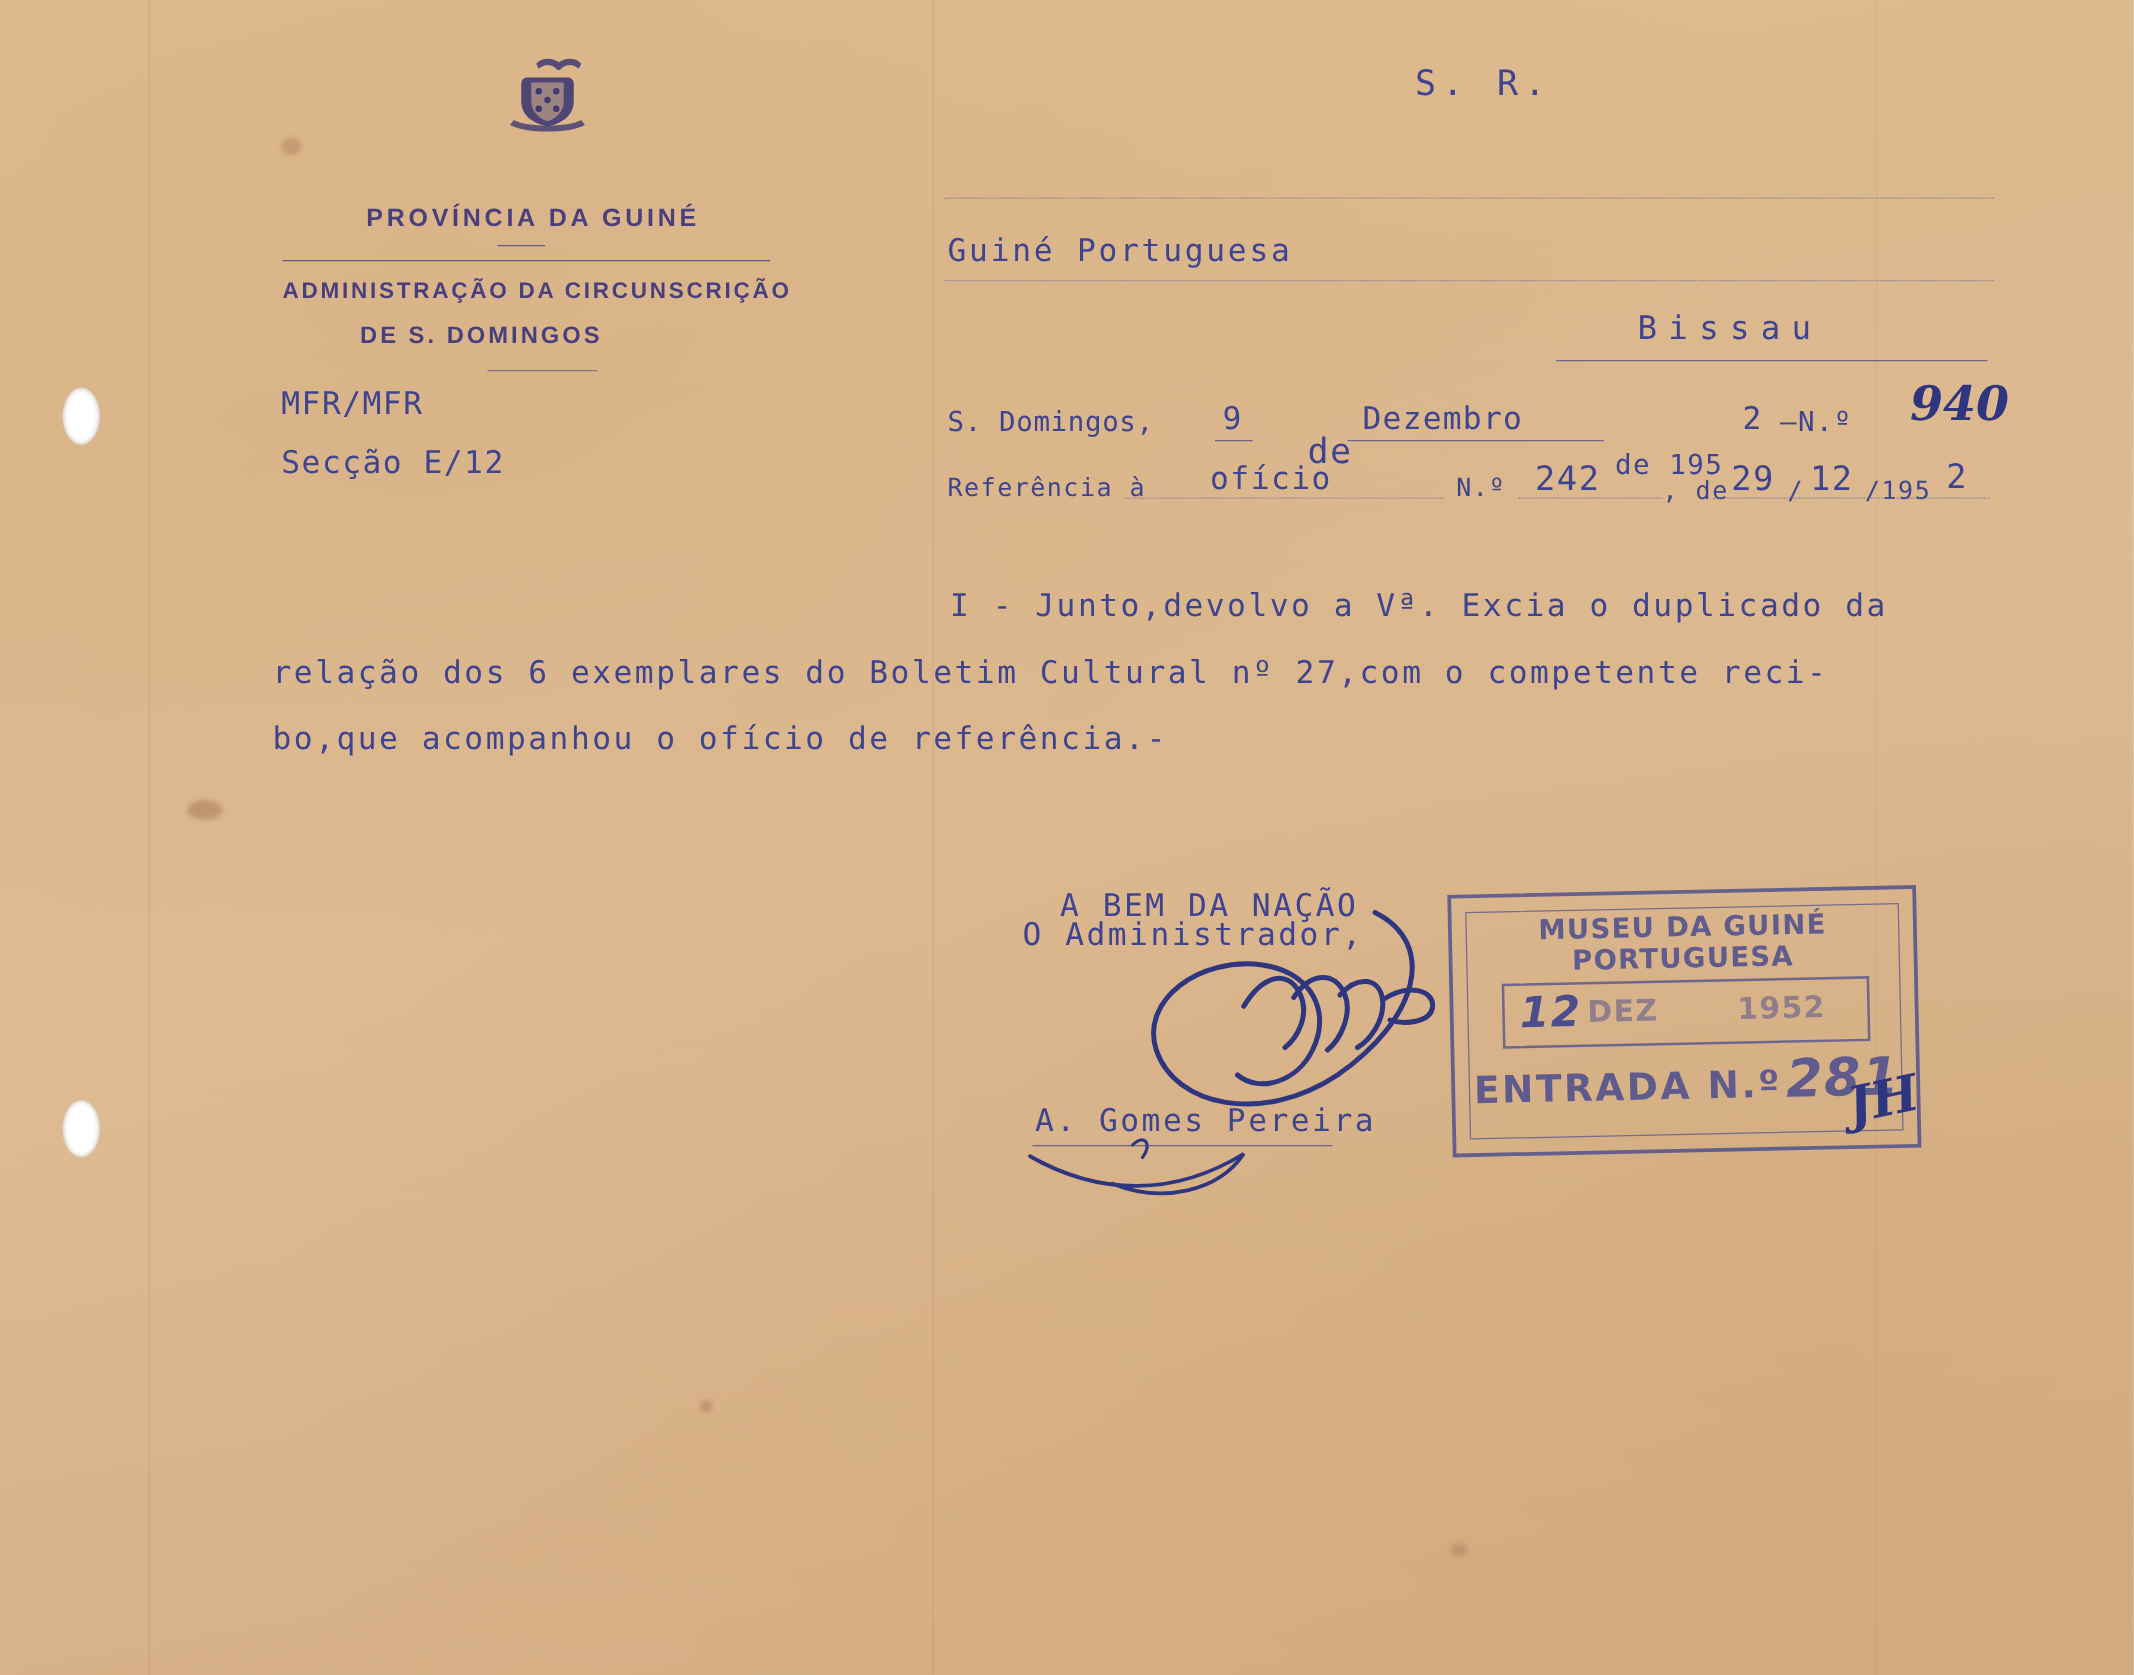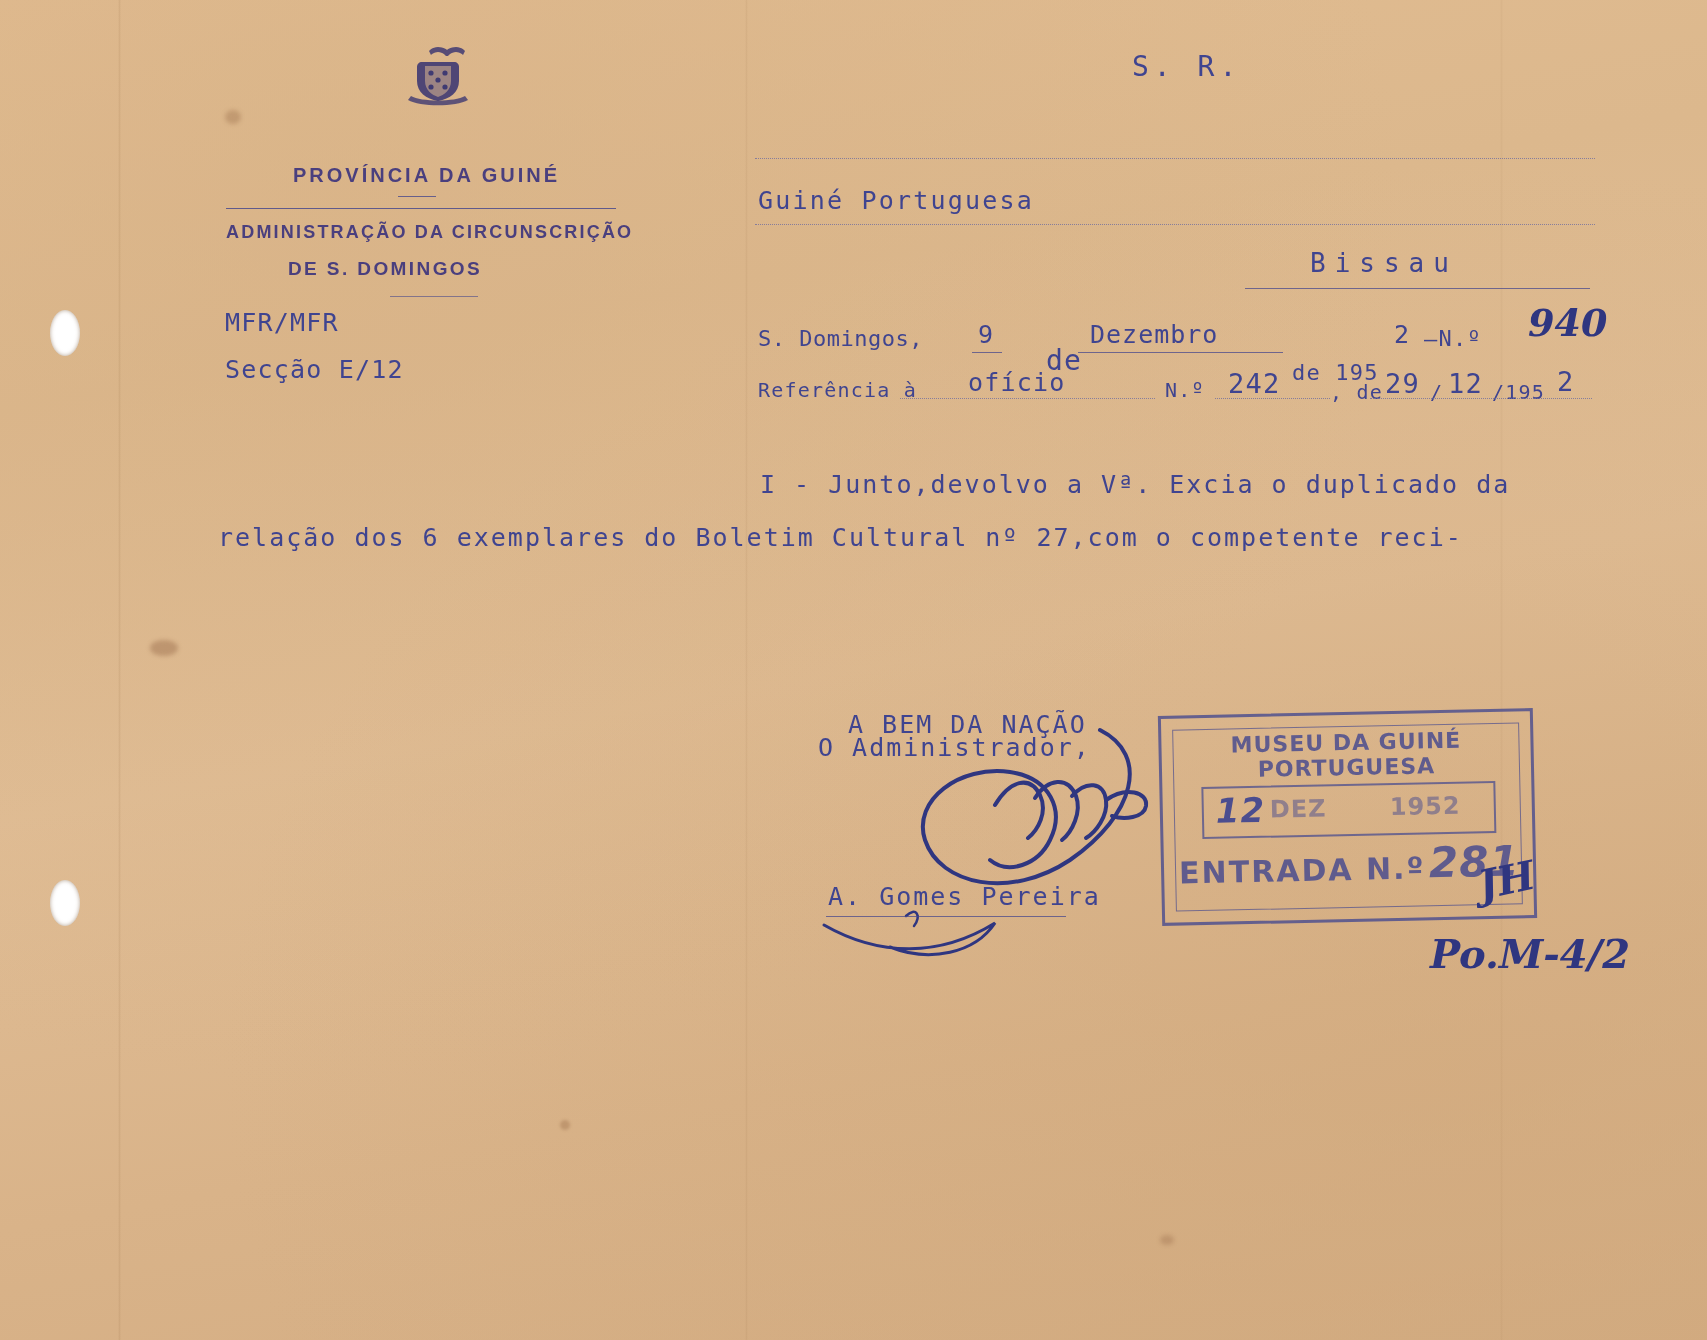--- a/index.html
+++ b/index.html
@@ -208,20 +208,21 @@
   <div class="ink typed" style="left:1330px; top:380px; font-size:20px;">, de</div>
   <div class="ink typed" style="left:1385px; top:368px; font-size:27px;">29</div>
   <div class="ink typed" style="left:1430px; top:380px; font-size:20px;">/</div>
   <div class="ink typed" style="left:1448px; top:368px; font-size:27px;">12</div>
   <div class="ink typed" style="left:1492px; top:380px; font-size:20px;">/195</div>
   <div class="ink typed" style="left:1557px; top:366px; font-size:27px;">2</div>
   <div class="rule" style="left:1370px; top:398px; width:222px;"></div>
 
   <div class="ink typed" style="left:760px; top:470px; font-size:25px; letter-spacing:2px;">I - Junto,devolvo a Vª. Excia o duplicado da</div>
   <div class="ink typed" style="left:218px; top:523px; font-size:25px; letter-spacing:2px;">relação dos 6 exemplares do Boletim Cultural nº 27,com o competente reci-</div>
+  <div class="ink typed" style="left:218px; top:576px; font-size:25px; letter-spacing:2px;">bo,que acompanhou o ofício de referência.-</div>
 
   <div class="ink typed" style="left:848px; top:710px; font-size:25px; letter-spacing:2px;">A BEM DA NAÇÃO</div>
   <div class="ink typed" style="left:818px; top:733px; font-size:25px; letter-spacing:2px;">O Administrador,</div>
 
   <div class="signature" style="left:900px; top:720px; width:320px; height:250px;">
     <svg viewBox="0 0 320 250" width="320" height="250">
       <g fill="none" stroke="#2f3680" stroke-width="4" stroke-linecap="round">
         <path d="M200 10 C250 35, 235 95, 170 140 C110 180, 40 165, 25 120 C12 80, 60 45, 110 52 C150 58, 165 90, 150 120 C138 145, 108 155, 90 140"></path>
         <path d="M95 85 C110 60, 130 55, 140 75 C148 92, 138 110, 128 118"></path>
         <path d="M135 78 C148 58, 168 56, 176 76 C182 92, 172 112, 162 120"></path>
@@ -248,15 +249,14 @@
     <div class="stamp-line" style="top:18px; font-size:22px;">MUSEU DA GUINÉ PORTUGUESA</div>
     <div class="date-box"></div>
     <div class="stamp-line" style="top:82px; left:110px; width:120px; font-size:24px; text-align:left; opacity:.5;">DEZ</div>
     <div class="stamp-line" style="top:82px; left:230px; width:120px; font-size:24px; text-align:left; opacity:.5;">1952</div>
     <div class="stamp-line hand" style="top:76px; left:56px; width:80px; font-size:34px; text-align:left; font-weight:700; opacity:1;">12</div>
     <div class="stamp-line" style="top:140px; left:18px; width:260px; font-size:30px; text-align:left; letter-spacing:2px;">ENTRADA N.º</div>
     <div class="stamp-line hand" style="top:128px; left:268px; width:120px; font-size:42px; text-align:left; font-weight:700;">281</div>
   </div>
 
   <div class="ink hand" style="left:1478px; top:856px; font-size:40px; font-weight:700; transform:rotate(-12deg);">JH</div>
-  <div class="ink hand" style="left:1430px; top:930px; font-size:40px; font-weight:700;">Po.M-4/2</div>
 
 </div>
 
 </body></html>

